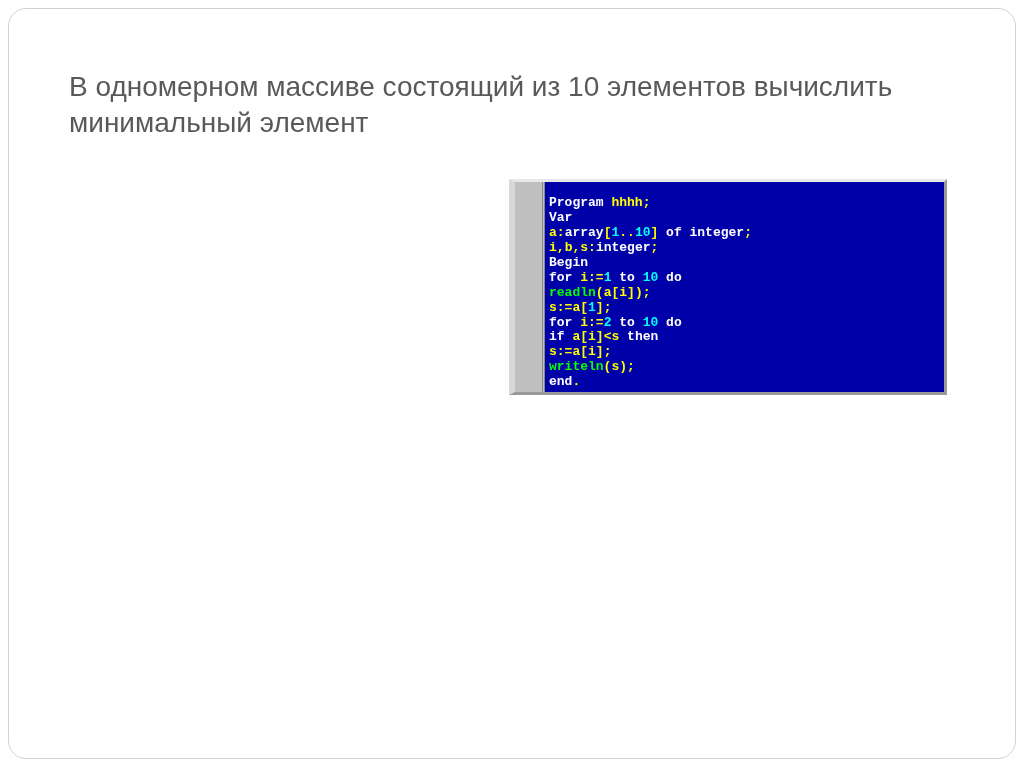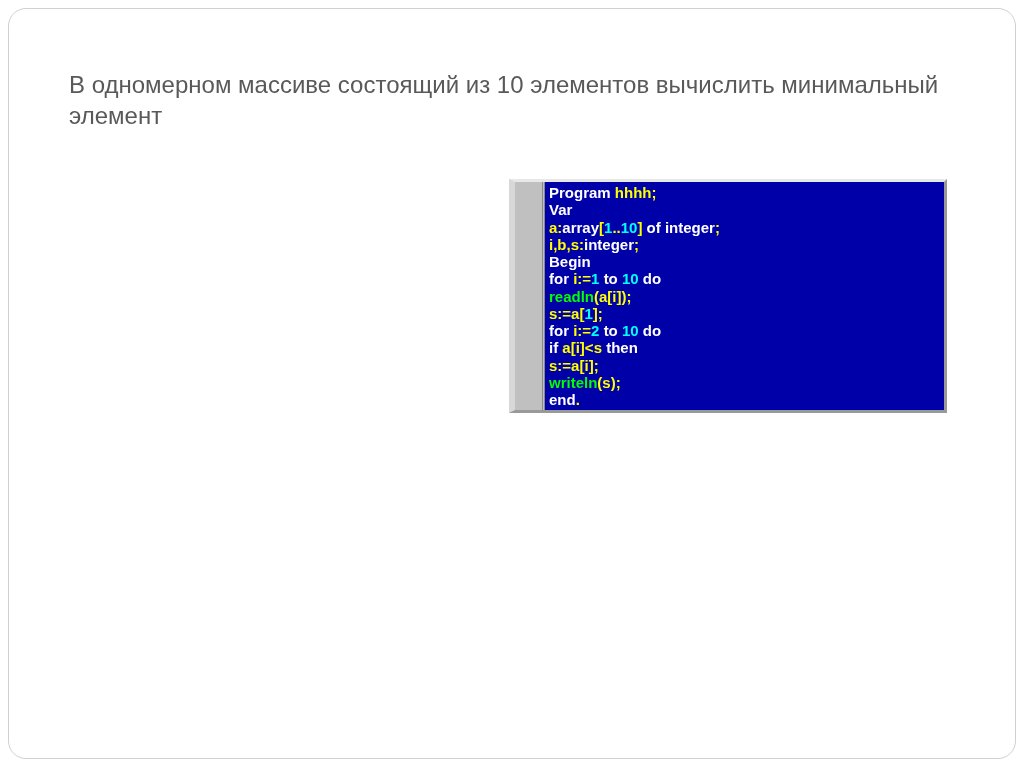--- a/index.html
+++ b/index.html
@@ -14,21 +14,21 @@
     position: absolute;
     top: 8px;
     left: 8px;
     right: 8px;
     bottom: 8px;
     border: 1px solid #d0d0d0;
     border-radius: 18px;
     padding: 60px 60px 40px 60px;
   }
   .slide-title {
-    font-size: 24px;
+    font-size: 28px;
     color: #595959;
     font-weight: 400;
     line-height: 1.3;
     margin-bottom: 40px;
   }
   .code-window {
     position: absolute;
     top: 170px;
     right: 68px;
     width: 438px;
@@ -39,23 +39,23 @@
     border-bottom: 3px solid #999;
     display: flex;
   }
   .code-gutter {
     width: 30px;
     background: #c0c0c0;
     border-right: 3px double #888;
   }
   .code-body {
     flex: 1;
-    padding: 2px 6px 2px 4px;
-    font-family: Liberation Sans, sans-serif;
-    font-size: 15px;
+    padding: 14px 6px 2px 4px;
+    font-family: Liberation Mono, monospace;
+    font-size: 13px;
     font-weight: bold;
     line-height: 1.15;
     white-space: pre;
     color: #ffff00;
   }
   .kw { color: #ffffff; }       
   .id { color: #ffff00; }       
   .num { color: #00ffff; }      
   .op { color: #ffff00; }       
   .cmd { color: #00ff00; }      

